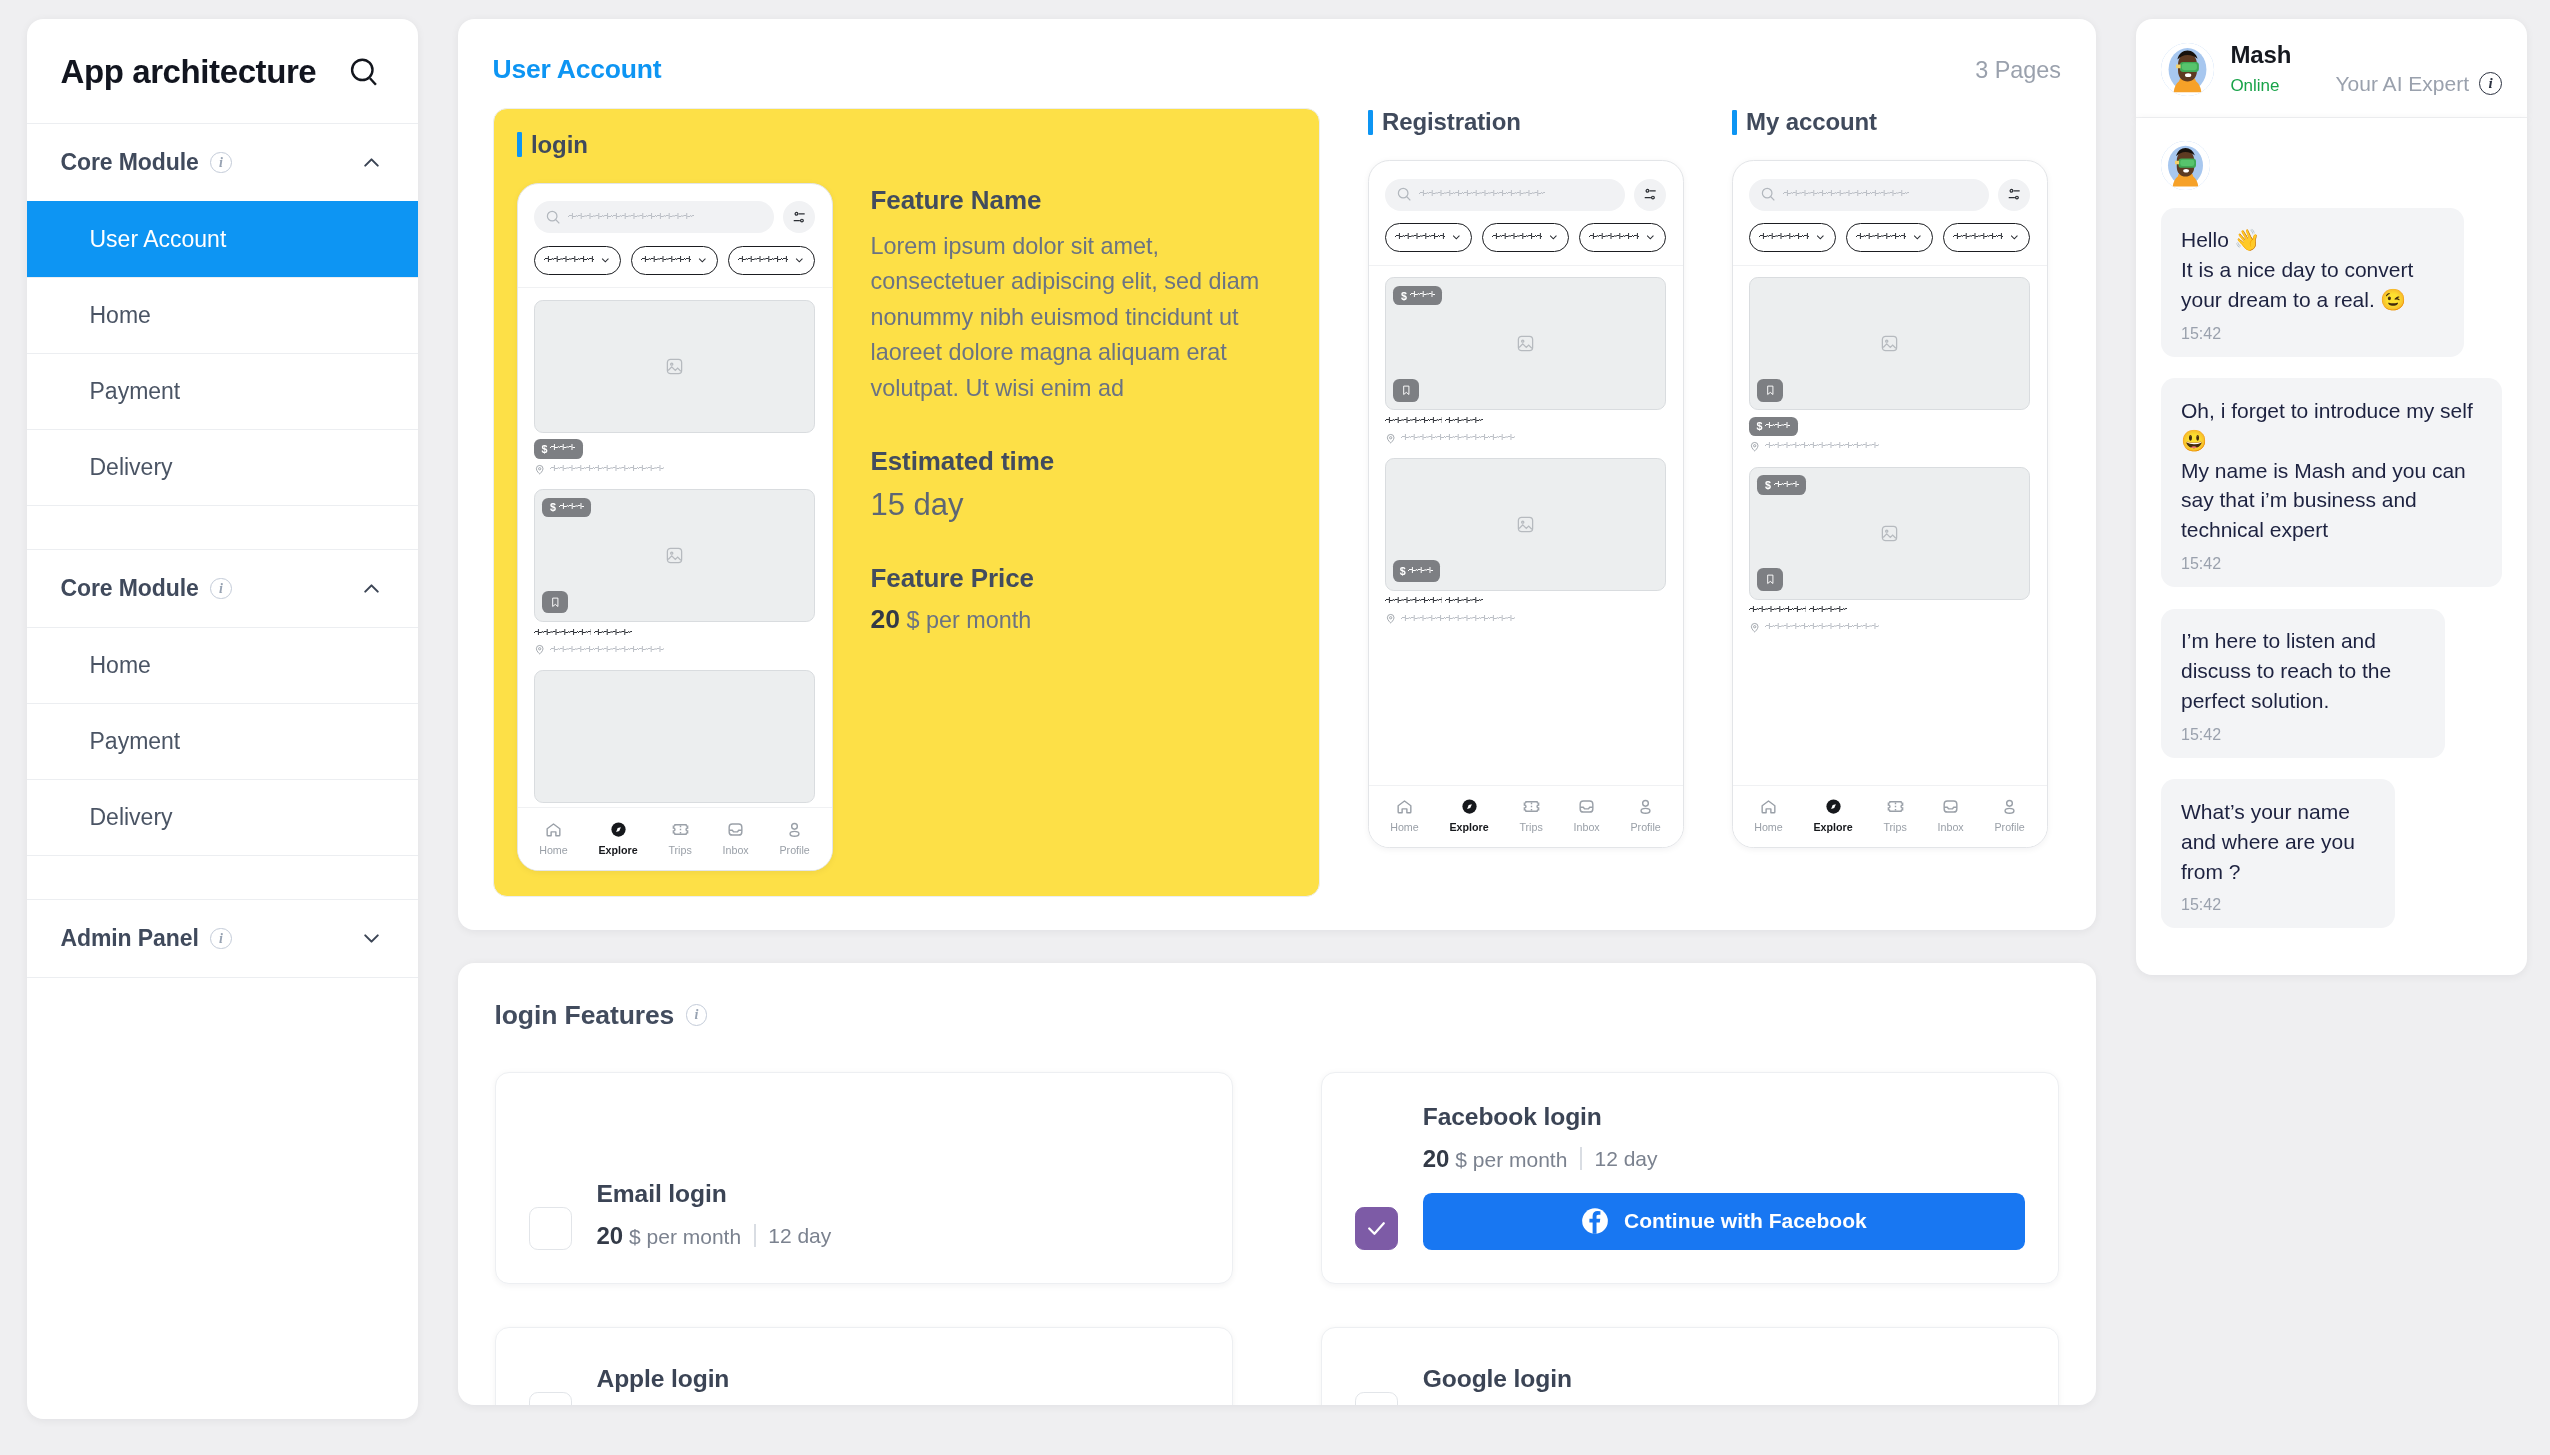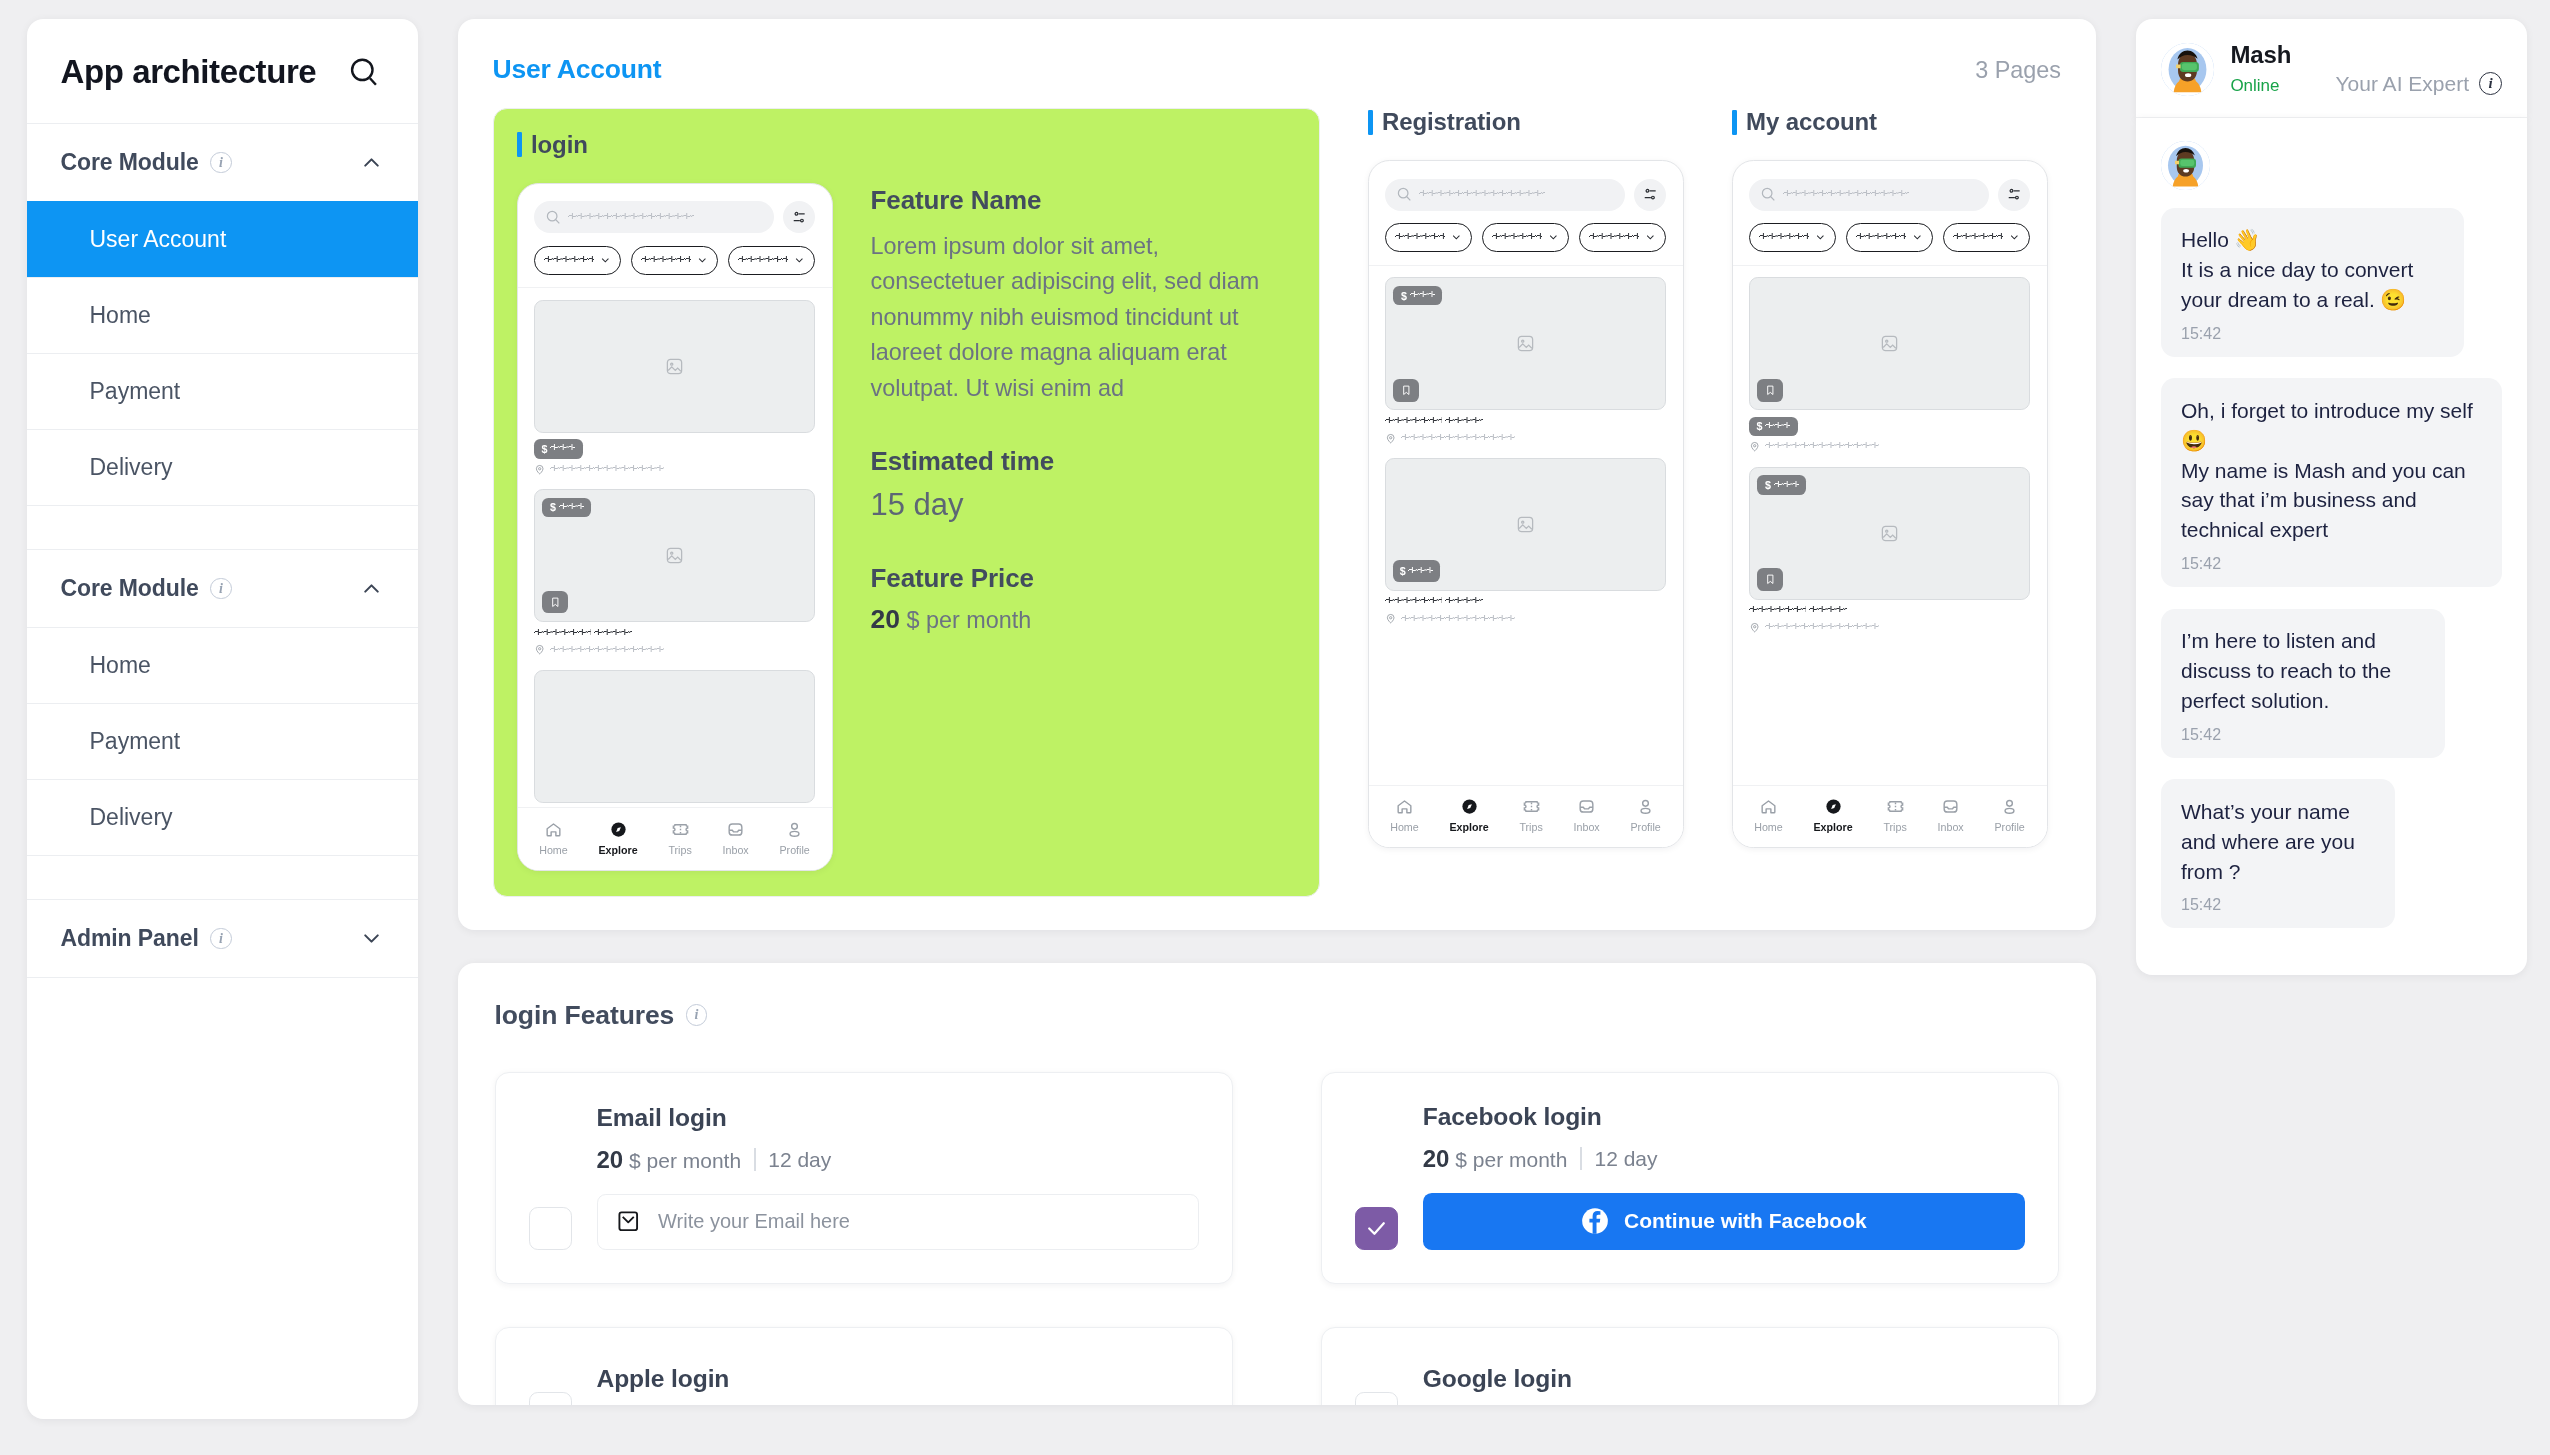--- a/index.html
+++ b/index.html
@@ -64,21 +64,21 @@
 
   .pages-panel { padding: 35px 35px 33px 35px; }
   .pages-top { display: flex; align-items: baseline; justify-content: space-between; }
   .pages-title { font-size: 26.5px; font-weight: 700; color: #0d95f3; letter-spacing: -0.2px; }
   .pages-count { font-size: 23.4px; color: #9aa1ad; font-weight: 400; }
 
   .pages-row { display: flex; gap: 48px; margin-top: 23px; overflow: hidden; }
 
   .page-col { flex: 0 0 auto; }
   .page-card {
-    background: #bef264; border: 1.3px solid #eceef0; border-radius: 14px;
+    background: #fde047; border: 1.3px solid #eceef0; border-radius: 14px;
     padding: 21.5px 23px 25px 23px; width: 827px;
   }
   .page-label { display: flex; align-items: center; gap: 8.8px; font-size: 24px; font-weight: 700; color: #404a5c; margin-bottom: 24px; letter-spacing: -0.1px; }
   .page-label .bar { width: 5.7px; height: 25px; background: #0d95f3; border-radius: 1.3px; display:block; }
   .page-label-plain { display: flex; align-items: center; gap: 8.8px; font-size: 24px; font-weight: 700; color: #404a5c; margin-bottom: 24px; letter-spacing: -0.1px; }
 
   .card-body { display: flex; gap: 38px; }
 
   
   .phone {
@@ -701,27 +701,20 @@
         <div class="lf-card">
           <div class="cbx"></div>
           <div class="lf-body">
             <div class="lf-name">Email login</div>
             <div class="lf-meta">
               <span><b>20</b>
               <span>$ per month</span></span>
               <span class="lf-div"></span>
               <span>12 day</span>
             </div>
-            <div class="lf-input">
-              <svg width="26.5" height="26.5" viewBox="0 0 24 24" fill="none" stroke="#16181c" stroke-width="1.7" stroke-linejoin="round">
-                <rect x="4" y="4" width="16" height="16" rx="2"></rect>
-                  <path d="M7 8l5 5 5-5"></path>
-                </svg>
-              <span class="ph">Write your Email here</span>
-            </div>
           </div>
         </div>
 
         <div class="lf-card">
           <div class="cbx on">
             <svg width="25" height="25" viewBox="0 0 24 24" fill="none" stroke="#fff" stroke-width="2.2" stroke-linecap="round" stroke-linejoin="round">
                 <polyline points="5 12 10 17 19 7"></polyline>
               </svg>
           </div>
           <div class="lf-body">

